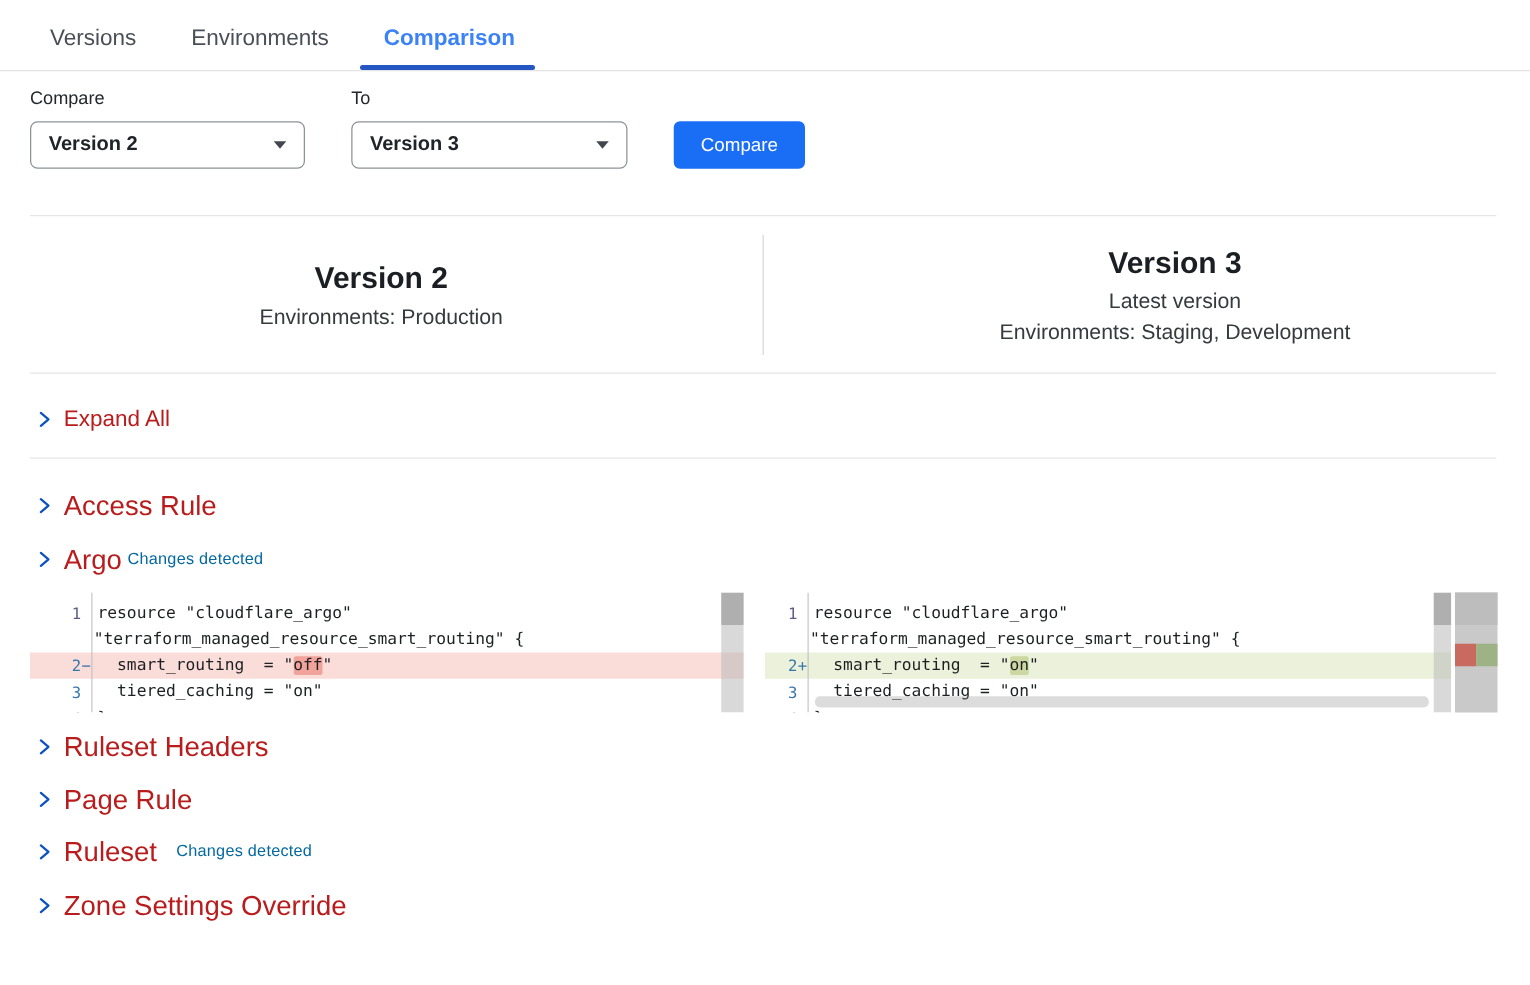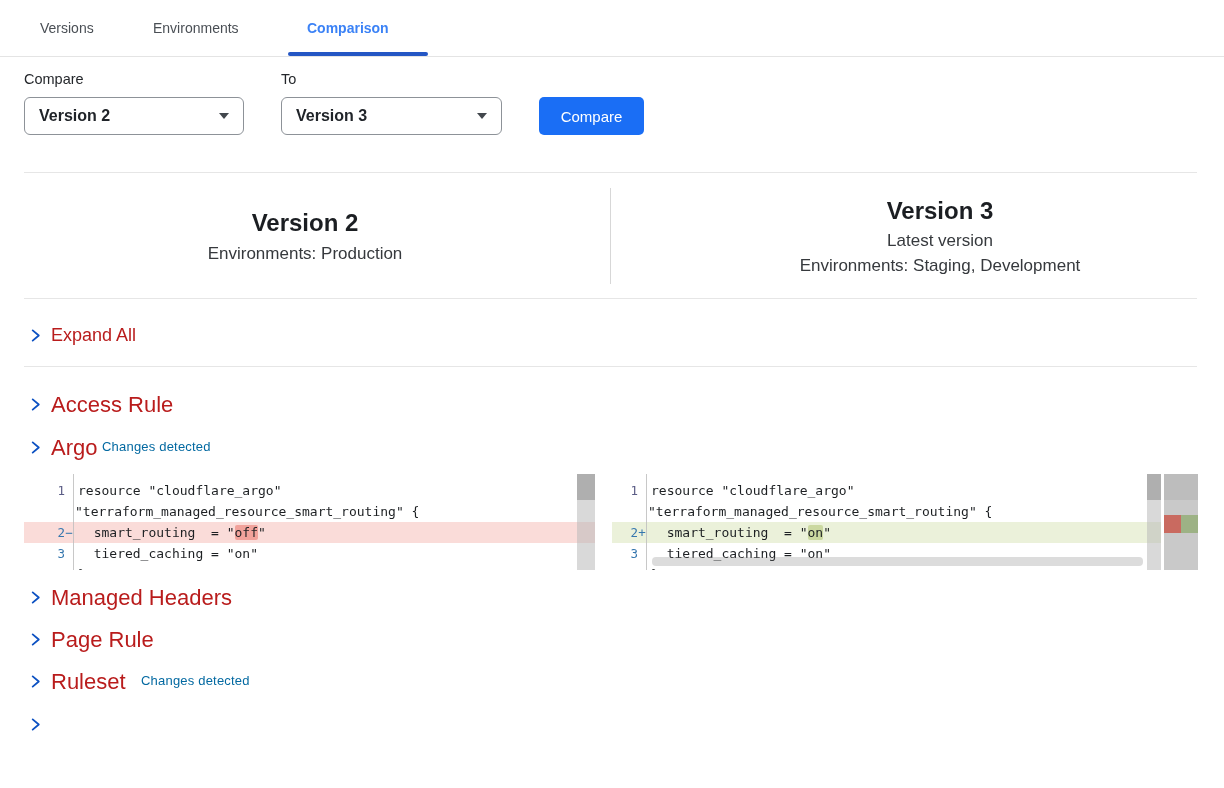--- a/index.html
+++ b/index.html
@@ -1,21 +1,21 @@
 <!DOCTYPE html>
 <html><head>
 <meta charset="utf-8">
 <style>
   html,body{margin:0;padding:0;background:#fff;}
   #app{position:relative;width:1224px;height:788px;background:#fff;overflow:hidden;
        font-family:"Liberation Sans",sans-serif;color:#1f2328;}
 
   
   #tabbar{position:absolute;left:0;top:0;width:1224px;height:56px;border-bottom:1px solid #e4e4e4;background:#fff;}
-  .tab{position:absolute;top:20px;font-size:14px;color:#4a4f55;cursor:pointer;white-space:nowrap;}
+  .tab{position:absolute;top:20px;font-size:18px;color:#4a4f55;cursor:pointer;white-space:nowrap;}
   .tab.active{color:#3b82f6;font-weight:600;}
   #tab-underline{position:absolute;left:288px;top:52px;width:140px;height:4px;background:#2456c4;border-radius:2px;}
 
   
   .form-label{position:absolute;top:71px;font-size:14.5px;color:#24272b;}
   .selectbox{position:absolute;top:97px;height:38px;box-sizing:border-box;border:1px solid #8d9298;border-radius:6px;
              background:#fff;display:flex;align-items:center;padding:0 14px;font-size:16px;font-weight:700;color:#202429;cursor:pointer;}
   .caret{width:0;height:0;border-left:5px solid transparent;border-right:5px solid transparent;border-top:6px solid #42474d;margin-left:auto;}
   #compare-btn{position:absolute;left:539px;top:97px;width:105px;height:38px;background:#1a6ef5;border-radius:5px;
                color:#fff;font-size:15px;display:flex;align-items:center;justify-content:center;cursor:pointer;}
@@ -216,30 +216,31 @@
 
   <div id="minimap">
     <div class="mthumb"></div>
     <div class="mini-red"></div>
     <div class="mini-green"></div>
   </div>
 
   <svg class="chev" style="top:590px" width="15" height="15" viewBox="0 0 16 16">
       <path d="M5 2.5 L11.5 8 L5 13.5" fill="none" stroke="currentColor" stroke-width="1.9" stroke-linecap="round" stroke-linejoin="round"></path>
     </svg>
-  <span class="seclabel big" style="top:585px">Managed Headers</span>
+  <span class="seclabel big" style="top:585px">Ruleset Headers</span>
 
   <svg class="chev" style="top:632px" width="15" height="15" viewBox="0 0 16 16">
       <path d="M5 2.5 L11.5 8 L5 13.5" fill="none" stroke="currentColor" stroke-width="1.9" stroke-linecap="round" stroke-linejoin="round"></path>
     </svg>
   <span class="seclabel big" style="top:627px">Page Rule</span>
 
   <svg class="chev" style="top:674px" width="15" height="15" viewBox="0 0 16 16">
       <path d="M5 2.5 L11.5 8 L5 13.5" fill="none" stroke="currentColor" stroke-width="1.9" stroke-linecap="round" stroke-linejoin="round"></path>
     </svg>
   <span class="seclabel big" style="top:669px">Ruleset</span>
   <span class="badge" style="left:141px;top:673px">Changes detected</span>
 
   <svg class="chev" style="top:717px" width="15" height="15" viewBox="0 0 16 16">
       <path d="M5 2.5 L11.5 8 L5 13.5" fill="none" stroke="currentColor" stroke-width="1.9" stroke-linecap="round" stroke-linejoin="round"></path>
     </svg>
+  <span class="seclabel big" style="top:712px">Zone Settings Override</span>
 
 </div>
 
 </body></html>

